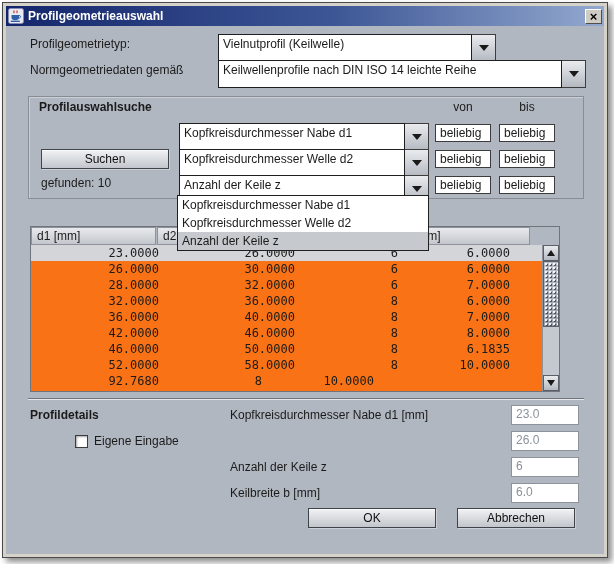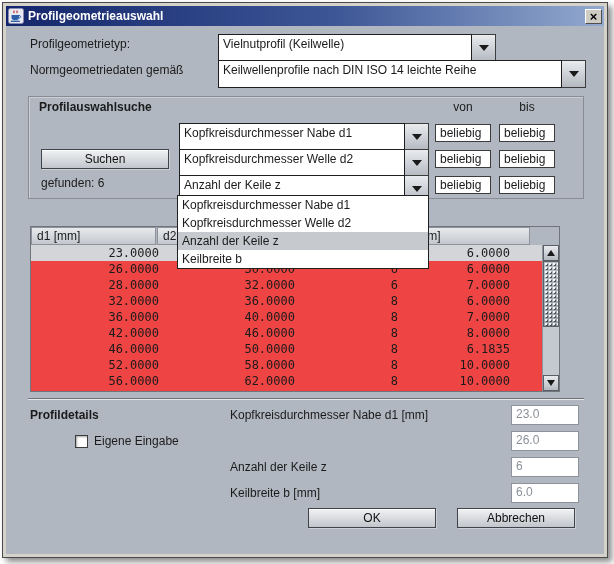--- a/index.html
+++ b/index.html
@@ -71,21 +71,21 @@
   .tablepane {
     position:absolute; left:24px; top:200px; width:530px; height:166px;
     border:1px solid #70757d; background:#fff;
   }
   .thead { display:flex; height:18px; background:#b1b7c1; }
   .th {
     background:linear-gradient(#e8eaed,#c3c7cd); border:1px solid #8e939b;
     margin-right:1px; padding:1px 5px; line-height:14px; font-size:12px;
     white-space:nowrap; overflow:hidden;
   }
-  .tbody { position:relative; height:146px; background:#ef4444; overflow:hidden; }
+  .tbody { position:relative; height:146px; background:#f97316; overflow:hidden; }
   .trow { display:flex; height:16px;
     font-family:"DejaVu Sans Mono", monospace; font-size:12px; }
   .trow.selected { background:#d3d5d8; }
   .td { text-align:right; line-height:16px; white-space:nowrap; }
   .td.c0 { width:132px; padding-right:4px; }
   .td.c1 { width:136px; padding-right:4px; }
   .td.c2 { width:105px; padding-right:6px; }
   .td.c3 { width:138px; padding-right:32px; }
 
   
@@ -165,21 +165,21 @@
           <div class="tri-down"></div>
         </div>
     </div>
 
     <div class="panel">
       <div class="lbl bold" style="left:10px; top:0px;">Profilauswahlsuche</div>
       <div class="lbl" style="left:406px; top:0px; width:56px; text-align:center;">von</div>
       <div class="lbl" style="left:470px; top:0px; width:56px; text-align:center;">bis</div>
 
       <div class="btn" style="left:12px; top:52px; width:128px;">Suchen</div>
-      <div class="lbl" style="left:12px; top:76px;">gefunden: 6</div>
+      <div class="lbl" style="left:12px; top:76px;">gefunden: 10</div>
 
       <div class="combo" style="left:150px; top:26px; width:250px;">
         <div class="combo-text">Kopfkreisdurchmesser Nabe d1</div>
         <div class="combo-arrow">
             <div class="tri-down"></div>
           </div>
       </div>
       <div class="tfield" style="left:406px; top:27px; width:56px;">beliebig</div>
       <div class="tfield" style="left:470px; top:27px; width:56px;">beliebig</div>
 
@@ -252,42 +252,40 @@
             <div class="td c2">8</div>
             <div class="td c3">6.1835</div>
         </div>
         <div class="trow">
           <div class="td c0">52.0000</div>
             <div class="td c1">58.0000</div>
             <div class="td c2">8</div>
             <div class="td c3">10.0000</div>
         </div>
         <div class="trow">
-          <div class="td c0">56.0000</div>
-            <div class="td c1">62.0000</div>
+          <div class="td c0">92.7680</div>
             <div class="td c2">8</div>
             <div class="td c3">10.0000</div>
         </div>
       </div>
       <div class="vscroll">
         <div class="sbtn" style="top:0;">
             <div class="tri-up"></div>
           </div>
         <div class="sthumb"></div>
         <div class="sbtn" style="bottom:0;">
             <div class="tri-dn"></div>
           </div>
       </div>
     </div>
 
     <div class="popup">
       <div class="popup-item">Kopfkreisdurchmesser Nabe d1</div>
       <div class="popup-item">Kopfkreisdurchmesser Welle d2</div>
       <div class="popup-item highlight">Anzahl der Keile z</div>
-      <div class="popup-item">Keilbreite b</div>
     </div>
 
     <div class="sep"></div>
 
     <div class="lbl bold" style="left:24px; top:379px;">Profildetails</div>
     <div class="checkbox"></div>
     <div class="lbl" style="left:88px; top:405px;">Eigene Eingabe</div>
 
     <div class="lbl" style="left:224px; top:379px;">Kopfkreisdurchmesser Nabe d1 [mm]</div>
     <div class="tfield disabled" style="left:505px; top:379px; width:68px;">23.0</div>

